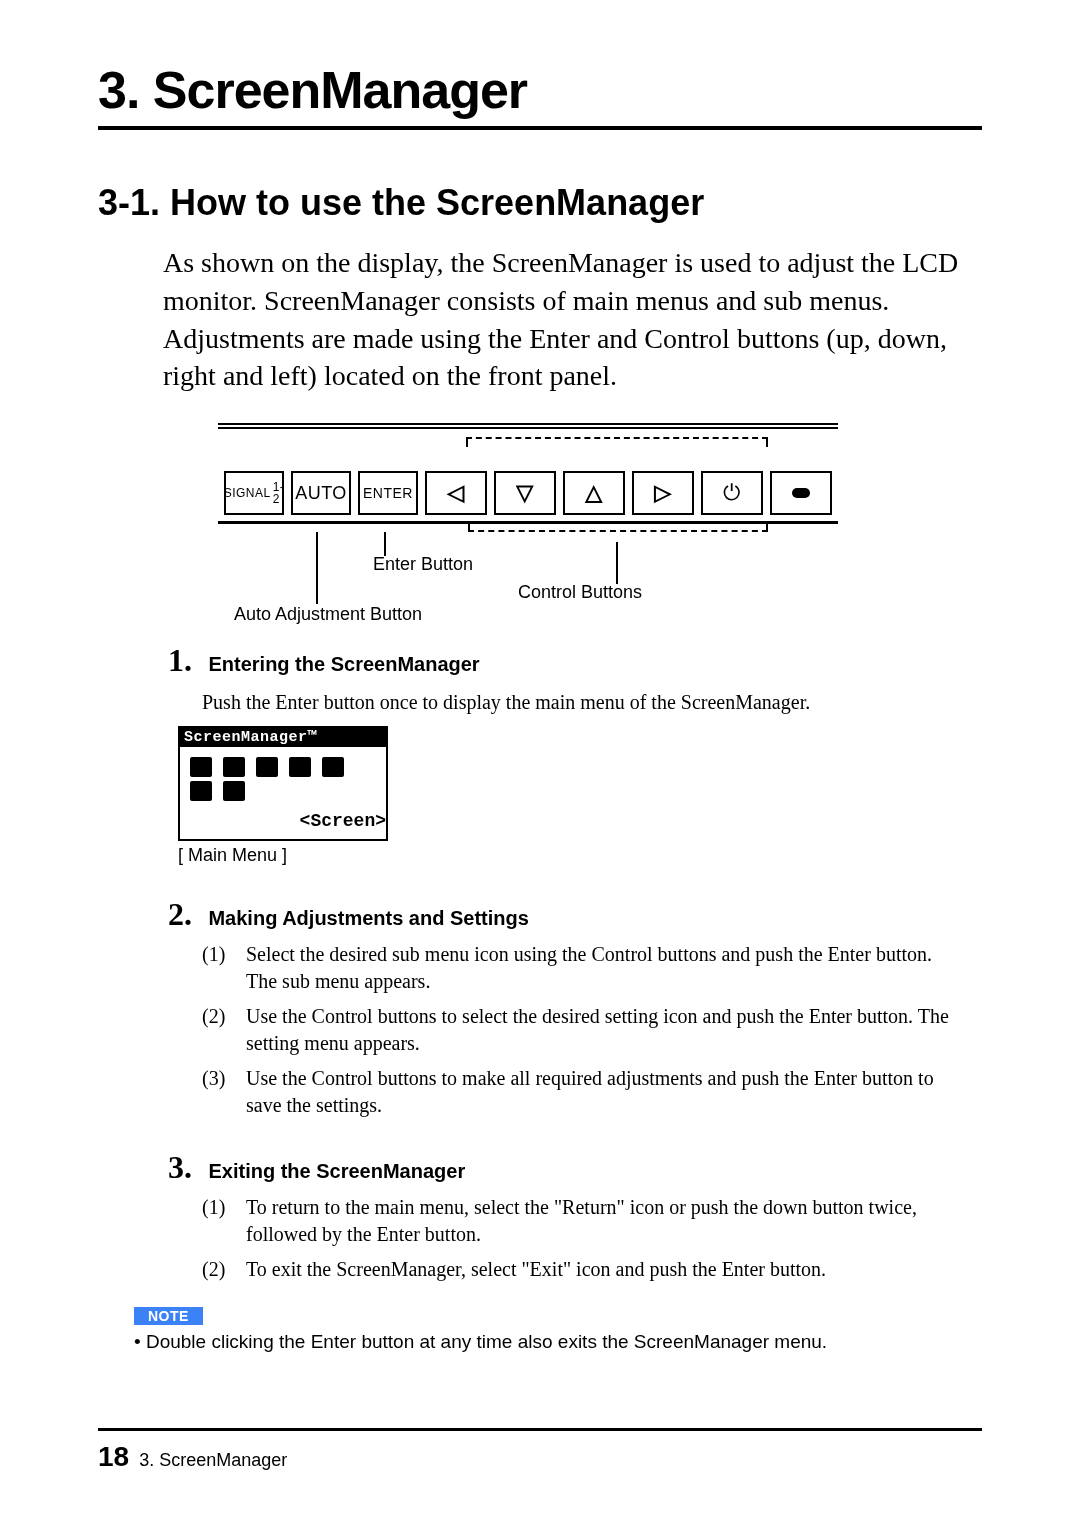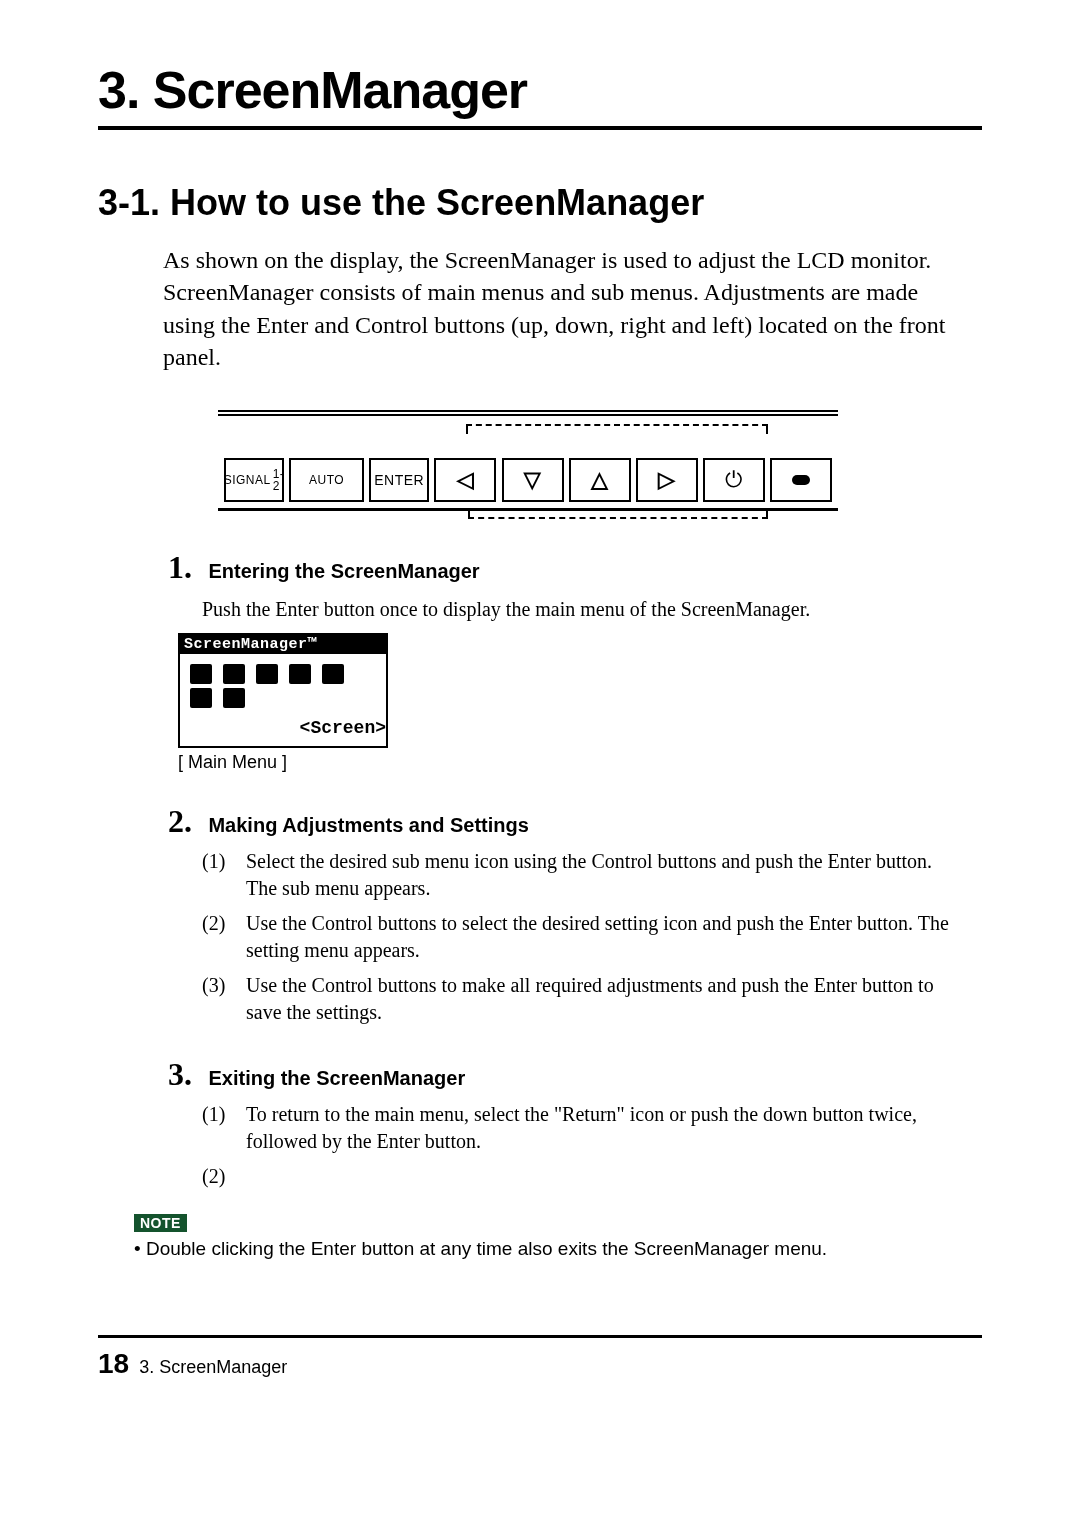--- a/index.html
+++ b/index.html
@@ -21,23 +21,23 @@
   padding-bottom: 6px;
   letter-spacing: -1px;
 }
 h2.section {
   font-size: 36px;
   font-weight: bold;
   margin: 52px 0 20px 0;
 }
 .intro {
   font-family: Georgia, 'Times New Roman', serif;
-  font-size: 24px;
+  font-size: 28px;
   line-height: 1.35;
-  margin: 0 18px 36px 65px;
+  margin: 0 18px 28px 65px;
 }
 .panel-fig {
   margin: 18px 0 30px 120px;
   width: 620px;
 }
 .panel-top {
   height: 2px; background: #000; margin-bottom: 2px;
 }
 .panel-top2 {
   height: 2px; background: #000;
@@ -63,21 +63,21 @@
 .btn {
   border: 2px solid #000;
   height: 44px;
   display: flex;
   align-items: center;
   justify-content: center;
   font-size: 14px;
   letter-spacing: 0.5px;
 }
 .btn.signal { width: 60px; flex-direction: row; font-size: 12px; line-height: 1; gap:2px;}
-.btn.auto   { width: 75px; font-size: 12px;}
+.btn.auto   { width: 60px; font-size: 18px;}
 .btn.enter  { width: 60px; font-size: 14px;}
 .btn.arrow  { width: 62px; font-size: 22px; font-weight: bold;}
 .btn.power  { width: 62px; font-size: 22px;}
 .btn.led    { width: 62px; }
 .led-dot {
   width: 18px; height: 10px; border-radius: 5px; background: #000;
 }
 .bracket-bot {
   margin-left: 250px;
   width: 300px;
@@ -196,25 +196,25 @@
   line-height: 1.35;
 }
 ol.substeps .sn {
   min-width: 44px;
 }
 .note-block {
   margin: 24px 0 0 36px;
 }
 .note-label {
   display: inline-block;
-  background: #14532d;
+  background: #3b82f6;
   color: #fff;
   font-size: 14px;
   font-weight: bold;
-  padding: 1px 6px;
+  padding: 1px 14px;
   letter-spacing: 0.5px;
 }
 .note-text {
   font-size: 19px;
   margin: 6px 0 0 0;
 }
 .note-text::before { content: "•  "; }
 .footer-rule {
   border-top: 3px solid #000;
   margin-top: 75px;
@@ -254,20 +254,28 @@
     <div class="btn arrow">◁</div>
     <div class="btn arrow">▽</div>
     <div class="btn arrow">△</div>
     <div class="btn arrow">▷</div>
     <div class="btn power">⏻</div>
     <div class="btn led">
         <span class="led-dot"></span>
       </div>
   </div>
   <div class="bracket-bot"></div>
+  <div class="leader-lines">
+    <div class="ll-line-auto"></div>
+    <div class="ll-line-enter"></div>
+    <div class="ll-line-ctrl"></div>
+    <div class="ll-enter">Enter Button</div>
+    <div class="ll-control">Control Buttons</div>
+    <div class="ll-auto">Auto Adjustment Button</div>
+  </div>
 </div>
 
 <div class="step">
   <span class="step-num">1.</span>
   <span class="step-title">Entering the ScreenManager</span>
 </div>
 <p class="step-body">Push the Enter button once to display the main menu of the ScreenManager.</p>
 <div class="osd-fig">
   <div class="osd-box">
     <div class="osd-title">ScreenManager™</div>
@@ -310,20 +318,21 @@
   <span class="step-num">3.</span>
   <span class="step-title">Exiting the ScreenManager</span>
 </div>
 <ol class="substeps">
   <li>
       <span class="sn">(1)</span>
       <span>To return to the main menu, select the "Return" icon or push the down button twice, followed by the Enter button.</span>
     </li>
   <li>
       <span class="sn">(2)</span>
+      <span>To exit the ScreenManager, select "Exit" icon and push the Enter button.</span>
     </li>
 </ol>
 
 <div class="note-block">
   <span class="note-label">NOTE</span>
   <p class="note-text">Double clicking the Enter button at any time also exits the ScreenManager menu.</p>
 </div>
 
 <div class="footer-rule">
   <span class="page-num">18</span>

